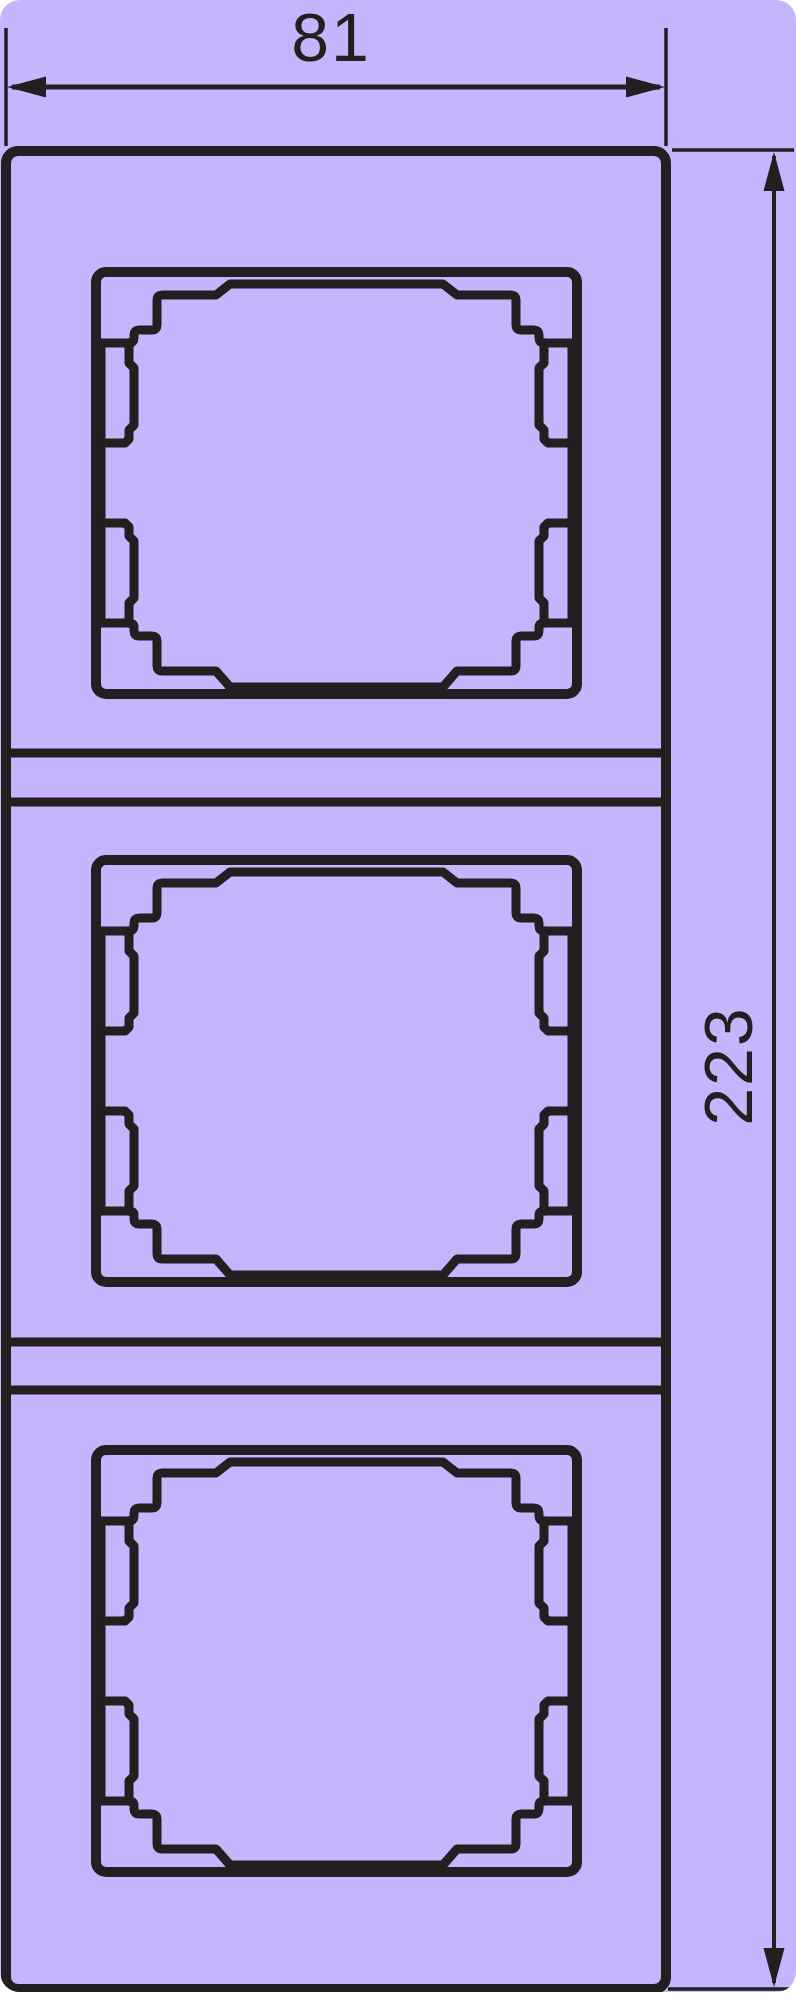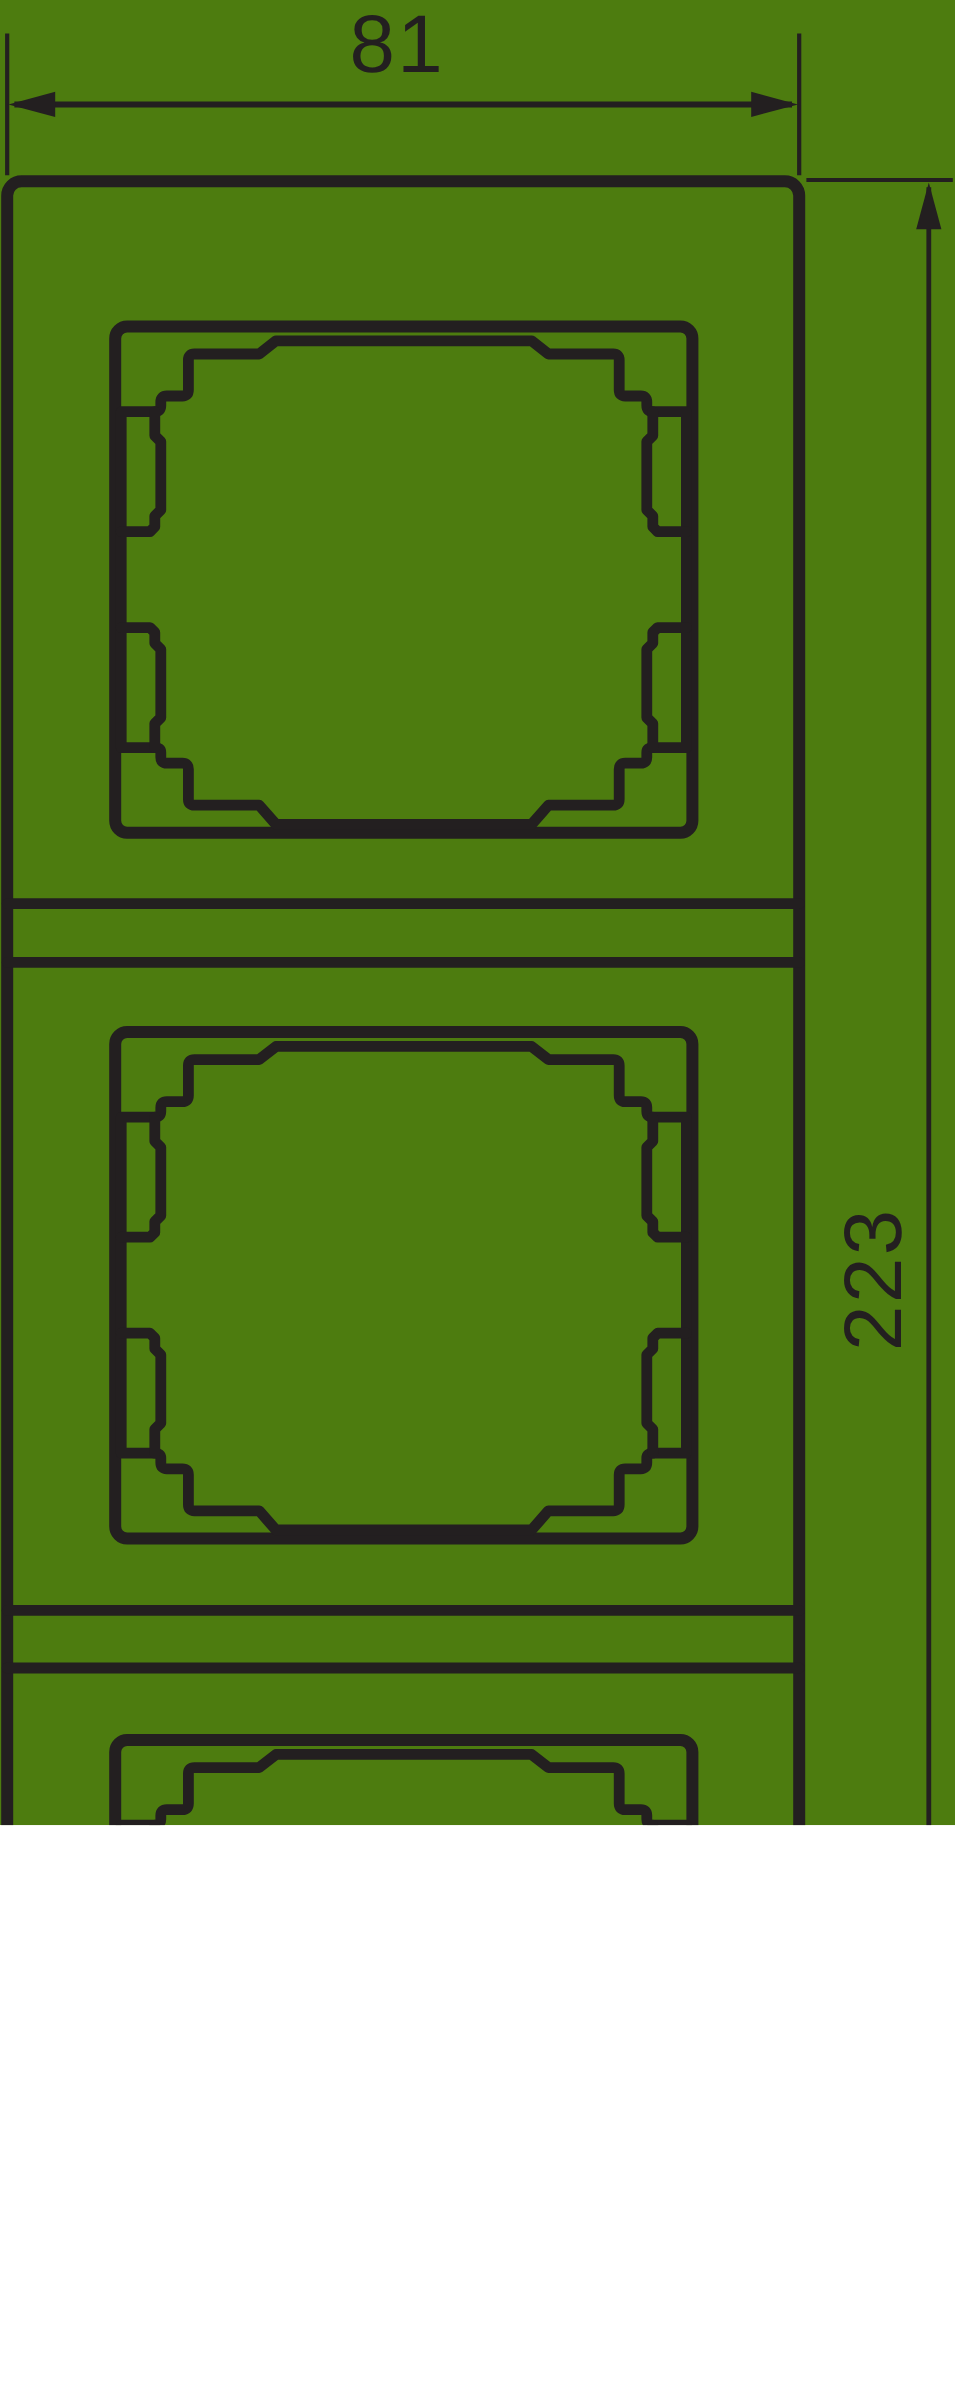--- a/index.html
+++ b/index.html
@@ -3,23 +3,24 @@
 <meta charset="utf-8">
 <style>
   html, body {
     margin: 0;
     padding: 0;
     background: #ffffff;
   }
   .canvas {
     position: relative;
     width: 796px;
-    height: 1521px;
-    background: #4d7c0f;
+    height: 1992px;
+    background: #c4b5fd;
     overflow: hidden;
+    border-radius: 20px;
   }
   svg { display: block; }
   .dim-label {
     font-family: "Liberation Sans", sans-serif;
     font-weight: 300;
     font-size: 68px;
     letter-spacing: 2px;
   }
 </style>
 </head>

